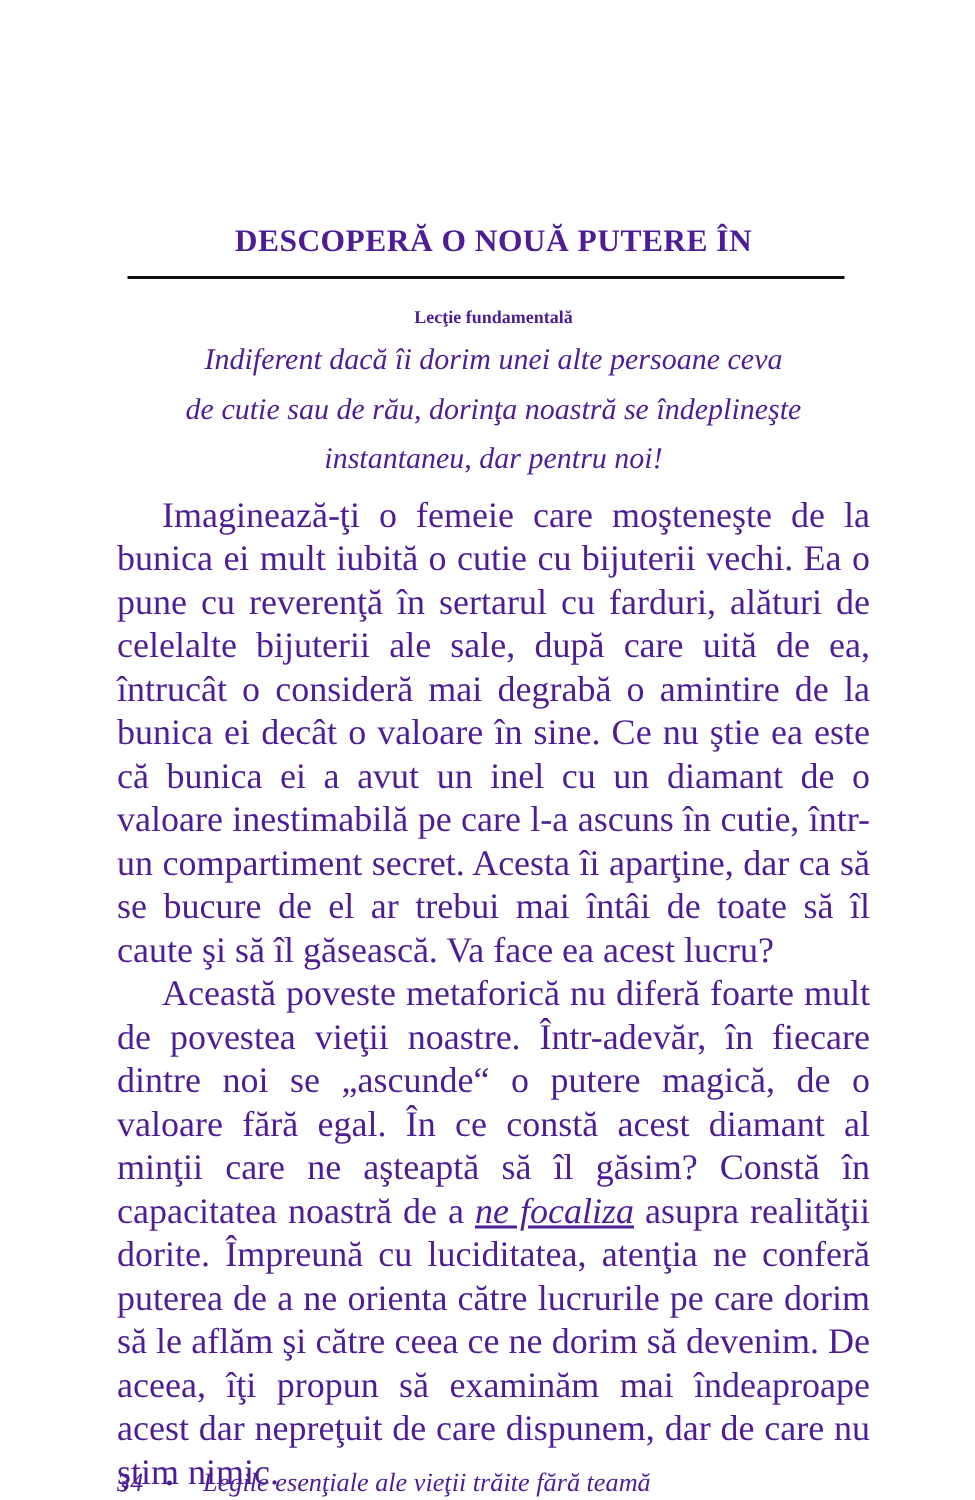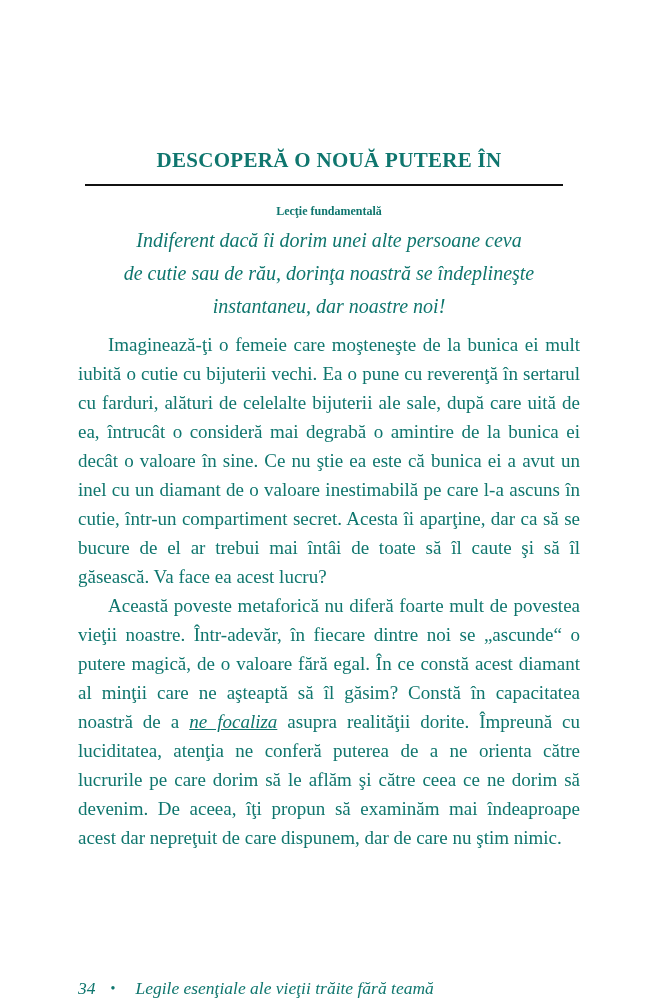--- a/index.html
+++ b/index.html
@@ -5,21 +5,21 @@
   html, body {
     margin: 0;
     padding: 0;
     background: #ffffff;
   }
   .page {
     position: relative;
     width: 650px;
     height: 1000px;
     background: #ffffff;
-    color: #0f766e;
+    color: #4c1d95;
     font-family: "Liberation Serif", serif;
     overflow: hidden;
     box-sizing: border-box;
     padding: 0 70px 0 78px;
   }
   .chapter-title {
     margin: 145px 0 0 0;
     font-size: 21px;
     font-weight: bold;
     line-height: 30px;
@@ -40,21 +40,21 @@
   }
   .epigraph {
     padding: 0 36px;
     font-style: italic;
     font-size: 20px;
     line-height: 33px;
     text-align: center;
   }
   .body-text {
     margin-top: 7px;
-    font-size: 19px;
+    font-size: 24px;
     line-height: 29px;
     text-align: justify;
   }
   .body-text p {
     margin: 0;
     text-indent: 30px;
   }
   .body-text em {
     font-style: italic;
     text-decoration: underline;
@@ -84,21 +84,21 @@
     <div>DESCOPERĂ O NOUĂ PUTERE ÎN</div>
   </h1>
 
   <div class="rule"></div>
 
   <div class="section-subtitle">Lecţie fundamentală</div>
 
   <div class="epigraph">
     <div>Indiferent dacă îi dorim unei alte persoane ceva</div>
     <div>de cutie sau de rău, dorinţa noastră se îndeplineşte</div>
-    <div>instantaneu, dar noastre noi!</div>
+    <div>instantaneu, dar pentru noi!</div>
   </div>
 
   <div class="body-text">
     <p><span>Imaginează-ţi o femeie care moşteneşte de la bunica ei mult iubită o cutie cu bijuterii vechi. Ea o pune cu reverenţă în sertarul cu farduri, alături de celelalte bijuterii ale sale, după care uită de ea, întrucât o consideră mai degrabă o amintire de la bunica ei decât o valoare în sine. Ce nu ştie ea este că bunica ei a avut un inel cu un diamant de o valoare inestimabilă pe care l-a ascuns în cutie, într-un compartiment secret. Acesta îi aparţine, dar ca să se bucure de el ar trebui mai întâi de toate să îl caute şi să îl găsească. Va face ea acest lucru?</span></p>
     <p><span>Această poveste metaforică nu diferă foarte mult de povestea vieţii noastre. Într-adevăr, în fiecare dintre noi se „ascunde“ o putere magică, de o valoare fără egal. În ce constă acest diamant al minţii care ne aşteaptă să îl găsim? Constă în capacitatea noastră de a </span><em>ne focaliza</em><span> asupra realităţii dorite. Împreună cu luciditatea, atenţia ne conferă puterea de a ne orienta către lucrurile pe care dorim să le aflăm şi către ceea ce ne dorim să devenim. De aceea, îţi propun să examinăm mai îndeaproape acest dar nepreţuit de care dispunem, dar de care nu ştim nimic.</span></p>
   </div>
 
   <div class="footer">
     <span>34</span><span class="bullet">•</span><span>Legile esenţiale ale vieţii trăite fără teamă</span>
   </div>

